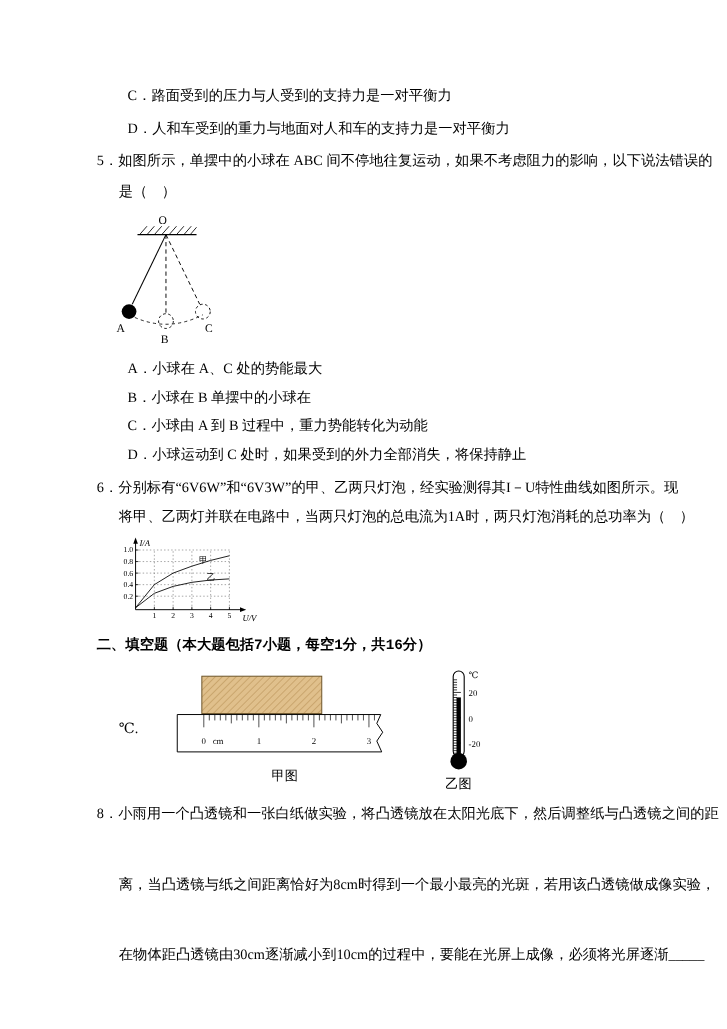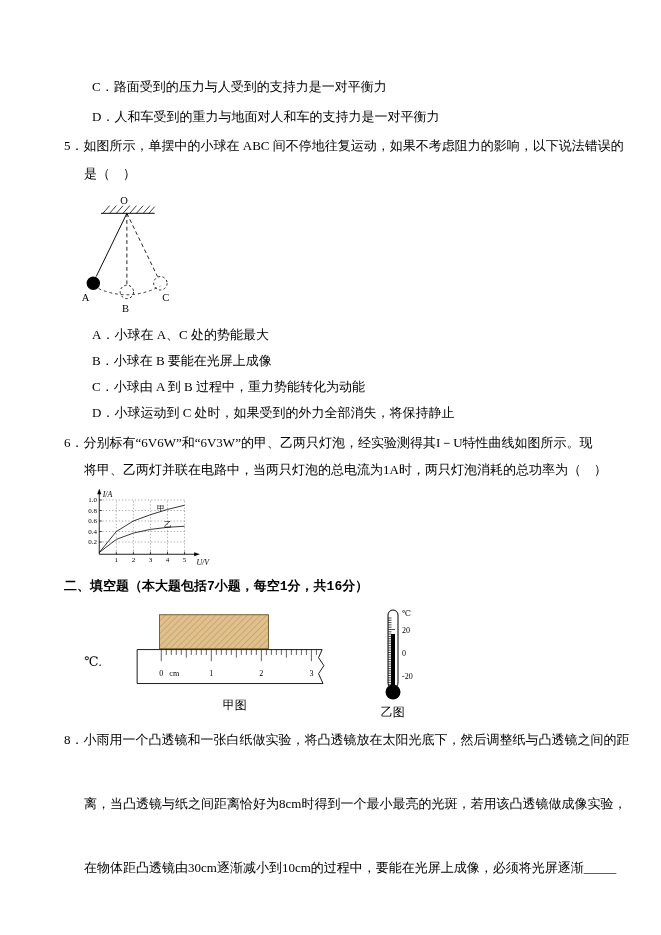--- a/index.html
+++ b/index.html
@@ -1,20 +1,20 @@
 <!DOCTYPE html>
 <html><head>
 <meta charset="utf-8">
 <style>
   html,body{margin:0;padding:0;background:#fff;}
   .page{
     position:relative;
     width:661px;height:935px;
     box-sizing:border-box;
-    padding:72px 62px 0 64px;
+    padding:72px 62px 0 88px;
     font-family:"Liberation Serif","DejaVu Serif",serif;
     font-size:13px;color:#000;
     overflow:hidden;
   }
   .line{white-space:nowrap;line-height:28px;}
   .q4opt{margin-left:28px;line-height:30px;}
   .opt{margin-left:28px;line-height:26px;}
   .cont{margin-left:20px;}
   .qline{line-height:27px;font-family:Liberation Serif, serif;}
   .bold{font-weight:bold;}
@@ -56,21 +56,21 @@
     <path d="M16 100 Q51 118 86 100" stroke="#000" fill="none" stroke-width="0.8" stroke-dasharray="3,3"></path>
     <circle cx="16" cy="97" r="7" fill="#000"></circle>
     <circle cx="51" cy="106" r="7" fill="none" stroke="#000" stroke-width="0.9" stroke-dasharray="2.5,2.5"></circle>
     <circle cx="86" cy="97" r="7" fill="none" stroke="#000" stroke-width="0.9" stroke-dasharray="2.5,2.5"></circle>
     <text x="4" y="116" font-size="11">A</text>
     <text x="46" y="127" font-size="11">B</text>
     <text x="88" y="116" font-size="11">C</text>
   </svg>
 
   <div class="line opt">A．小球在 A、C 处的势能最大</div>
-  <div class="line opt">B．小球在 B 要能在光屏上成像</div>
+  <div class="line opt">B．小球在 B 单摆中的小球在</div>
   <div class="line opt">C．小球由 A 到 B 过程中，重力势能转化为动能</div>
   <div class="line opt">D．小球运动到 C 处时，如果受到的外力全部消失，将保持静止</div>
 
   <div class="line qline mt3">6．分别标有“6V6W”和“6V3W”的甲、乙两只灯泡，经实验测得其I－U特性曲线如图所示。现</div>
   <div class="line qline cont">将甲、乙两灯并联在电路中，当两只灯泡的总电流为1A时，两只灯泡消耗的总功率为（　）</div>
 
   <svg class="chart" width="140" height="84" viewBox="0 0 160 96">
     <path d="M22 64 H120 M22 52 H120 M22 40 H120 M22 28 H120 M22 16 H120" stroke="#666" stroke-width="0.6" stroke-dasharray="1.5,2.2" fill="none"></path>
     <path d="M41.5 78 V16 M61 78 V16 M80.5 78 V16 M100 78 V16 M119.5 78 V16" stroke="#666" stroke-width="0.6" stroke-dasharray="1.5,2.2" fill="none"></path>
     <line x1="22" y1="78" x2="22" y2="7" stroke="#000" stroke-width="1"></line>

